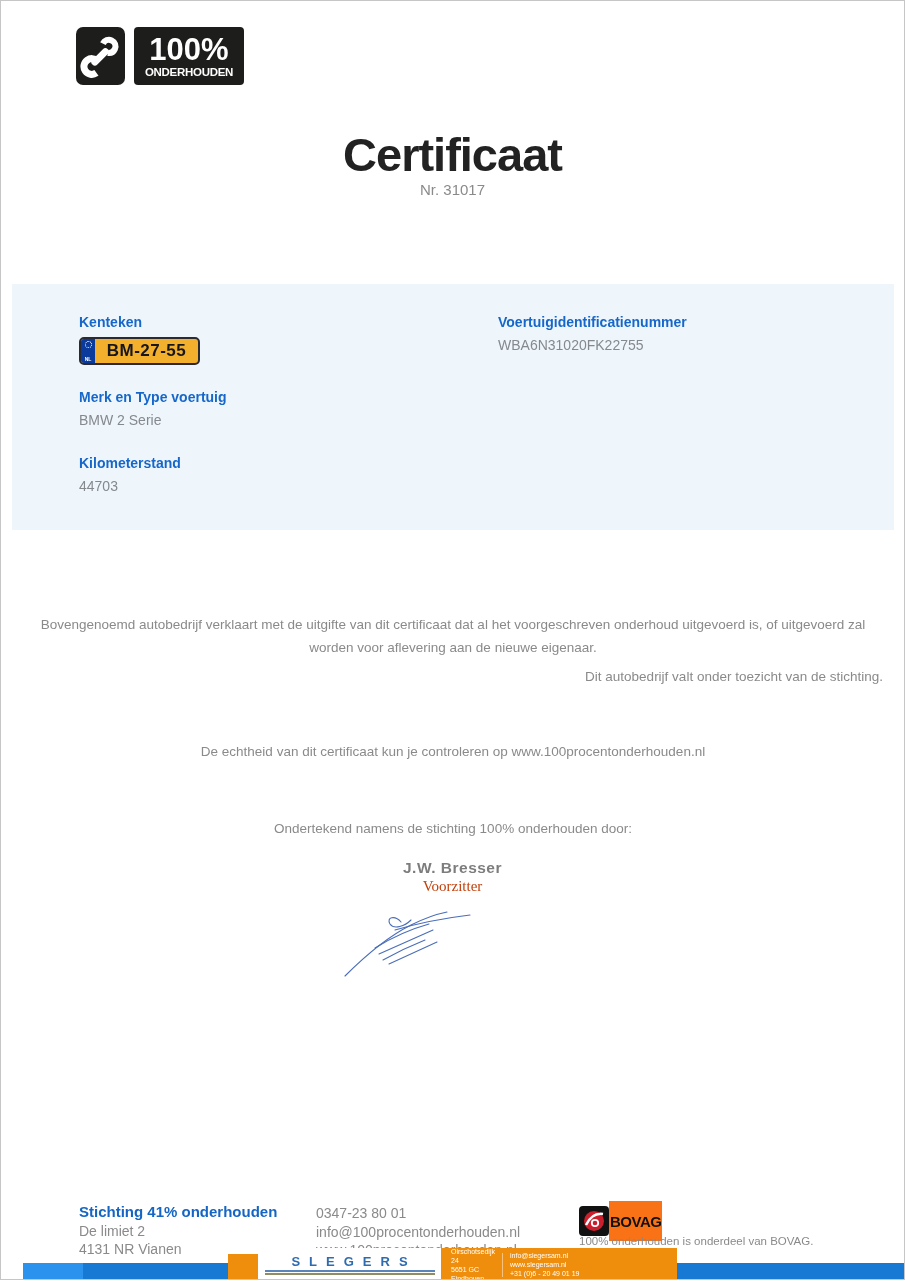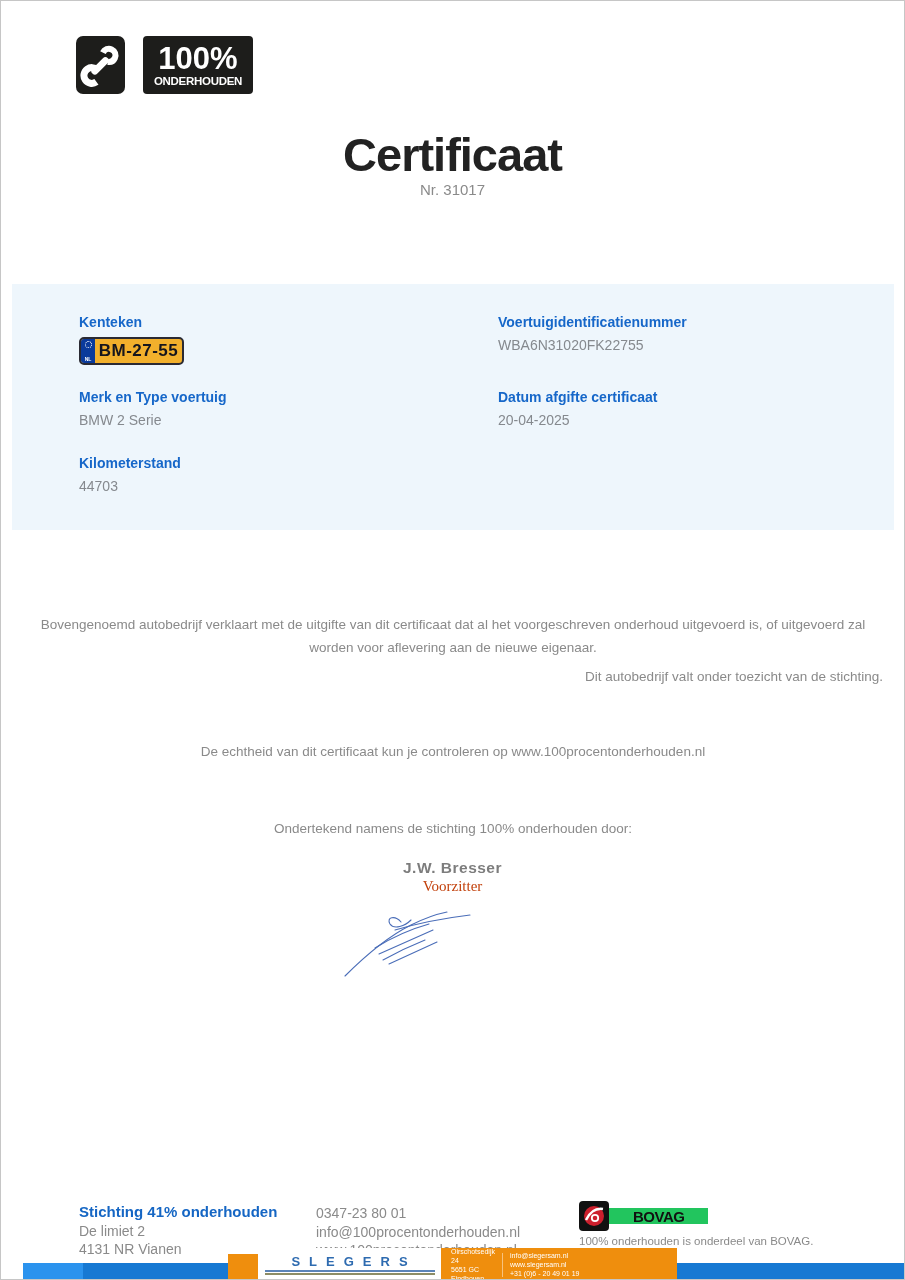--- a/index.html
+++ b/index.html
@@ -4,21 +4,21 @@
 <style>
   * { margin:0; padding:0; box-sizing:border-box; }
   html,body { background:#ffffff; }
   .page {
     position:relative; width:905px; height:1280px; margin:0 auto;
     background:#ffffff; overflow:hidden;
     border:1px solid #c6c6c6;
     font-family:"Liberation Sans", sans-serif;
   }
   
-  .logo { position:absolute; left:75px; top:35px; display:flex; gap:18px; }
+  .logo { position:absolute; left:75px; top:26px; display:flex; gap:9px; }
   .logo-tile-icon {
     width:49px; height:58px; background:#1d1d1b; border-radius:7px;
     display:flex; align-items:center; justify-content:center;
   }
   .logo-tile-text {
     width:110px; height:58px; background:#1d1d1b; border-radius:4px;
     display:flex; flex-direction:column; align-items:center; justify-content:center;
     color:#ffffff; padding-top:2px;
   }
   .logo-100 { font-size:31px; font-weight:bold; letter-spacing:0; line-height:0.9; }
@@ -41,21 +41,21 @@
   .field-label { font-size:14px; font-weight:bold; color:#1667c9; margin-bottom:7px; }
   .field-value { font-size:14px; color:#85898e; }
   .f0 { left:67px;  top:30px; }
   .f1 { left:486px; top:30px; }
   .f2 { left:67px;  top:105px; }
   .f3 { left:486px; top:105px; }
   .f4 { left:67px;  top:171px; }
   .f5 { left:486px; top:171px; }
   
   .plate {
-    margin-top:2px; width:105px; height:28px; background:#f2b02c;
+    margin-top:2px; width:121px; height:28px; background:#f2b02c;
     border:2px solid #2a2a33; border-radius:5px; display:flex; overflow:hidden;
   }
   .plate-strip {
     width:14px; background:#0a3a9b; display:flex; flex-direction:column;
     align-items:center; justify-content:space-between; padding:2px 0 1px 0;
   }
   .plate-stars { width:7px; height:7px; border:1px dotted #ffffff; border-radius:50%; }
   .plate-country { color:#ffffff; font-size:5px; font-weight:bold; }
   .plate-text {
     flex:1; display:flex; align-items:center; justify-content:center;
@@ -83,22 +83,22 @@
   .footer-org { position:absolute; left:78px; top:1202px; line-height:18.5px; }
   .footer-org-name { font-size:15px; font-weight:bold; color:#1566c4; }
   .footer-org-addr { font-size:14px; color:#8a8a8a; }
   .footer-contact { position:absolute; left:315px; top:1203px; line-height:18.5px; font-size:14px; color:#8a8a8a; }
   .bovag { position:absolute; left:578px; top:1200px; display:flex; align-items:center; }
   .bovag-mark {
     width:30px; height:30px; background:#111111; border-radius:4px;
     display:flex; align-items:center; justify-content:center; position:relative;
   }
   .bovag-word {
-    height:16px; background:#22c55e; color:#111111; display:flex; align-items:center;
-    padding:0 24px; font-size:15px; font-weight:bold; letter-spacing:-0.5px;
+    height:40px; background:#f97316; color:#111111; display:flex; align-items:center;
+    padding:0 1px; font-size:15px; font-weight:bold; letter-spacing:-0.5px;
     font-stretch:condensed;
   }
   .bovag-note { position:absolute; left:578px; top:1234px; font-size:11.5px; color:#8a8a8a; }
   
   .bar-blue  { position:absolute; left:22px; top:1262px; width:883px; height:18px; background:#1779d3; }
   .bar-blue-light { position:absolute; left:22px; top:1262px; width:60px; height:18px; background:#2b93ee; }
   .bar-orange-sq { position:absolute; left:227px; top:1253px; width:30px; height:27px; background:#ef8e0d; }
   .slegers-panel {
     position:absolute; left:257px; top:1247px; width:183px; height:33px;
     background:#ffffff; overflow:hidden; text-align:center;
@@ -162,24 +162,20 @@
     <div class="field f1">
       <div class="field-label">Voertuigidentificatienummer</div>
       <div class="field-value">WBA6N31020FK22755</div>
     </div>
 
     <div class="field f2">
       <div class="field-label">Merk en Type voertuig</div>
       <div class="field-value">BMW  2 Serie</div>
     </div>
 
-    <div class="field f3">
-      <div class="field-label">Datum afgifte certificaat</div>
-      <div class="field-value">20-04-2025</div>
-    </div>
 
     <div class="field f4">
       <div class="field-label">Kilometerstand</div>
       <div class="field-value">44703</div>
     </div>
 
 
   </div>
 
   <div class="para p1">Bovengenoemd autobedrijf verklaart met de uitgifte van dit certificaat dat al het voorgeschreven onderhoud uitgevoerd is, of uitgevoerd zal worden voor aflevering aan de nieuwe eigenaar.</div>

